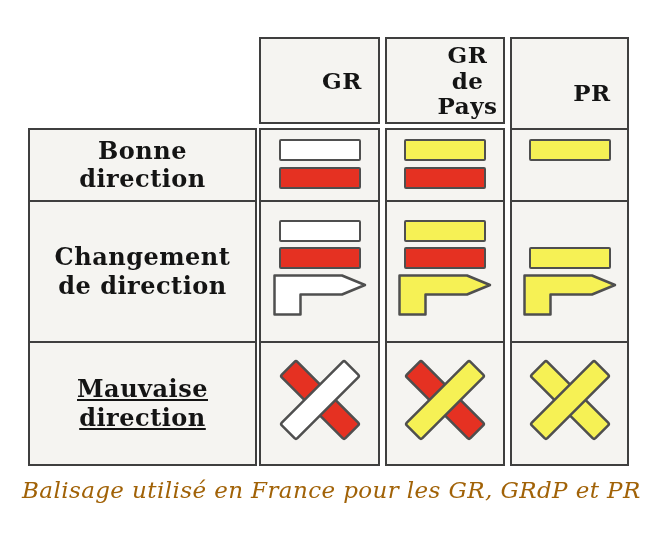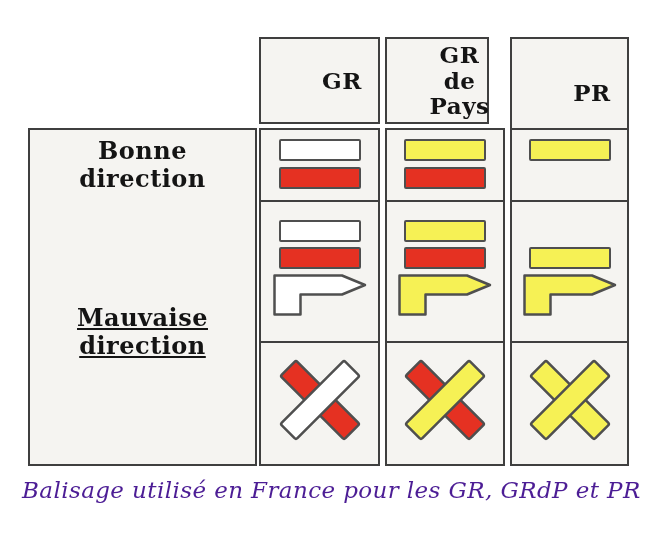--- a/index.html
+++ b/index.html
@@ -3,56 +3,58 @@
 <meta charset="utf-8">
 <style>
   html,body{margin:0;padding:0;background:#ffffff;}
   .canvas{position:relative;width:670px;height:544px;background:#ffffff;
           font-family:"DejaVu Serif",serif;color:#141414;overflow:hidden;}
   .box{position:absolute;background:#f5f4f1;border:2px solid #3f3f3f;box-sizing:border-box;}
   
   .hdr{display:flex;align-items:center;justify-content:center;text-align:center;
        font-weight:bold;font-size:23px;line-height:1.12;white-space:pre-line;letter-spacing:0.5px;padding-left:45px;}
   #hdr-gr  {left:259px;top:37px;width:121px;height:87px;}
-  #hdr-grdp{left:385px;top:37px;width:104px;height:87px;}
+  #hdr-grdp{left:385px;top:37px;width:120px;height:87px;}
   #hdr-pr  {left:510px;top:37px;width:119px;height:111px;}
   
   .col{display:flex;flex-direction:column;}
   #col-labels{left:28px; top:128px;width:229px;height:338px;}
   #col-gr    {left:259px;top:128px;width:121px;height:338px;}
   #col-grdp  {left:385px;top:128px;width:120px;height:338px;}
   #col-pr    {left:510px;top:128px;width:119px;height:338px;}
   .cell{box-sizing:border-box;}
   .rowA{height:70px;}
   .rowB{height:143px;border-top:2px solid #3f3f3f;border-bottom:2px solid #3f3f3f;}
   .rowC{flex:1;text-decoration:underline;}
   .lab{display:flex;align-items:center;justify-content:center;text-align:center;
        font-weight:bold;font-size:24px;line-height:1.18;white-space:pre-line;letter-spacing:0.5px;}
   .sym{display:flex;flex-direction:column;align-items:center;}
   .sym.rowA{padding-top:9px;gap:6px;}
   .sym.rowB{padding-top:18px;gap:5px;}
   .sym.rowC{justify-content:center;padding-bottom:8px;}
   .bar{width:82px;height:22px;border:2px solid #4f4f4f;border-radius:2px;box-sizing:border-box;}
   .spacer{width:82px;height:22px;visibility:hidden;}
   .caption{position:absolute;left:22px;top:477px;width:648px;font-style:italic;
-           font-size:23px;letter-spacing:0.4px;color:#4c1d95;white-space:nowrap;}
+           font-size:23px;letter-spacing:0.4px;color:#a16207;white-space:nowrap;}
 </style>
 </head>
 <body>
 
 <div class="canvas">
 
   <div class="box hdr" id="hdr-gr">GR</div>
   <div class="box hdr" id="hdr-grdp">GR de
 Pays</div>
   <div class="box hdr" id="hdr-pr">PR</div>
 
   <div class="box col" id="col-labels">
     <div class="cell rowA lab">Bonne
 direction</div>
+    <div class="cell rowB lab">Changement
+de direction</div>
     <div class="cell rowC lab">Mauvaise
 direction</div>
   </div>
 
   <div class="box col" id="col-gr">
     <div class="cell rowA sym">
         <div class="bar" style="background: rgb(255, 255, 255);"></div>
         <div class="bar" style="background: rgb(229, 49, 34);"></div>
       </div>
     <div class="cell rowB sym">

